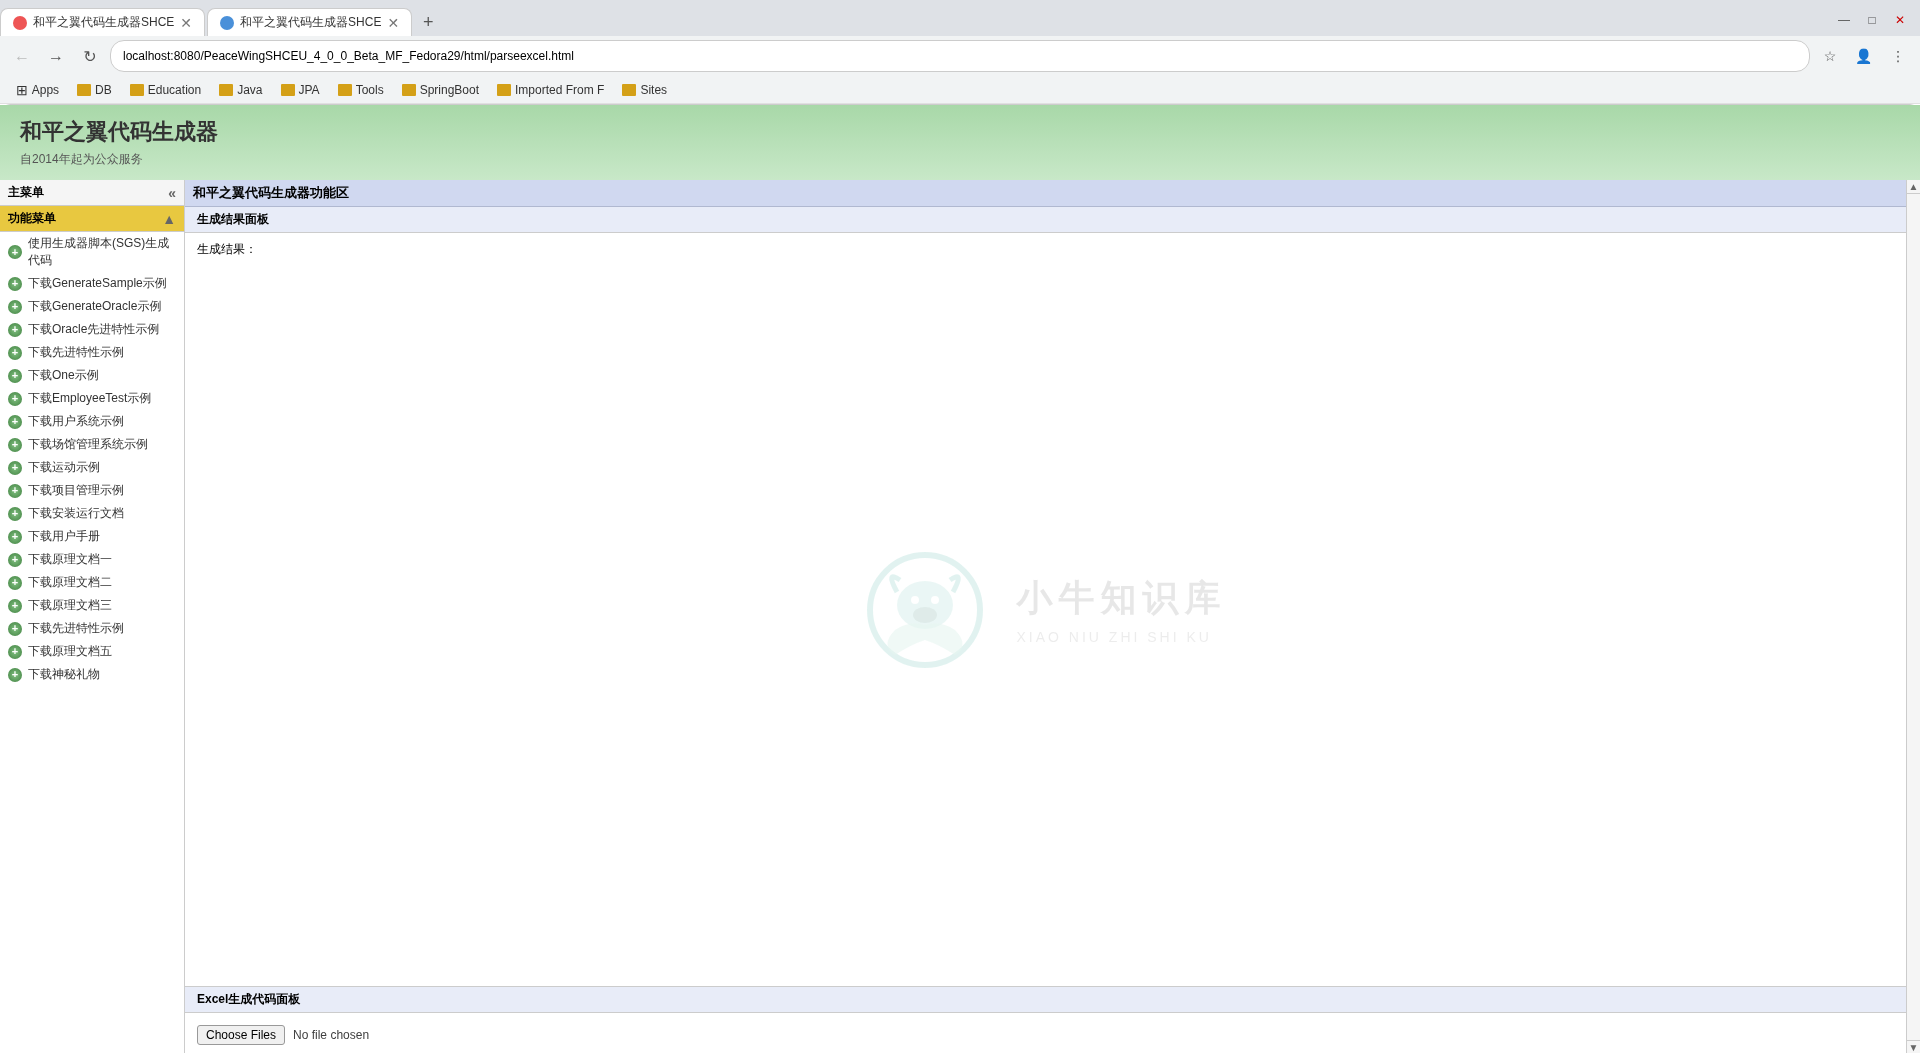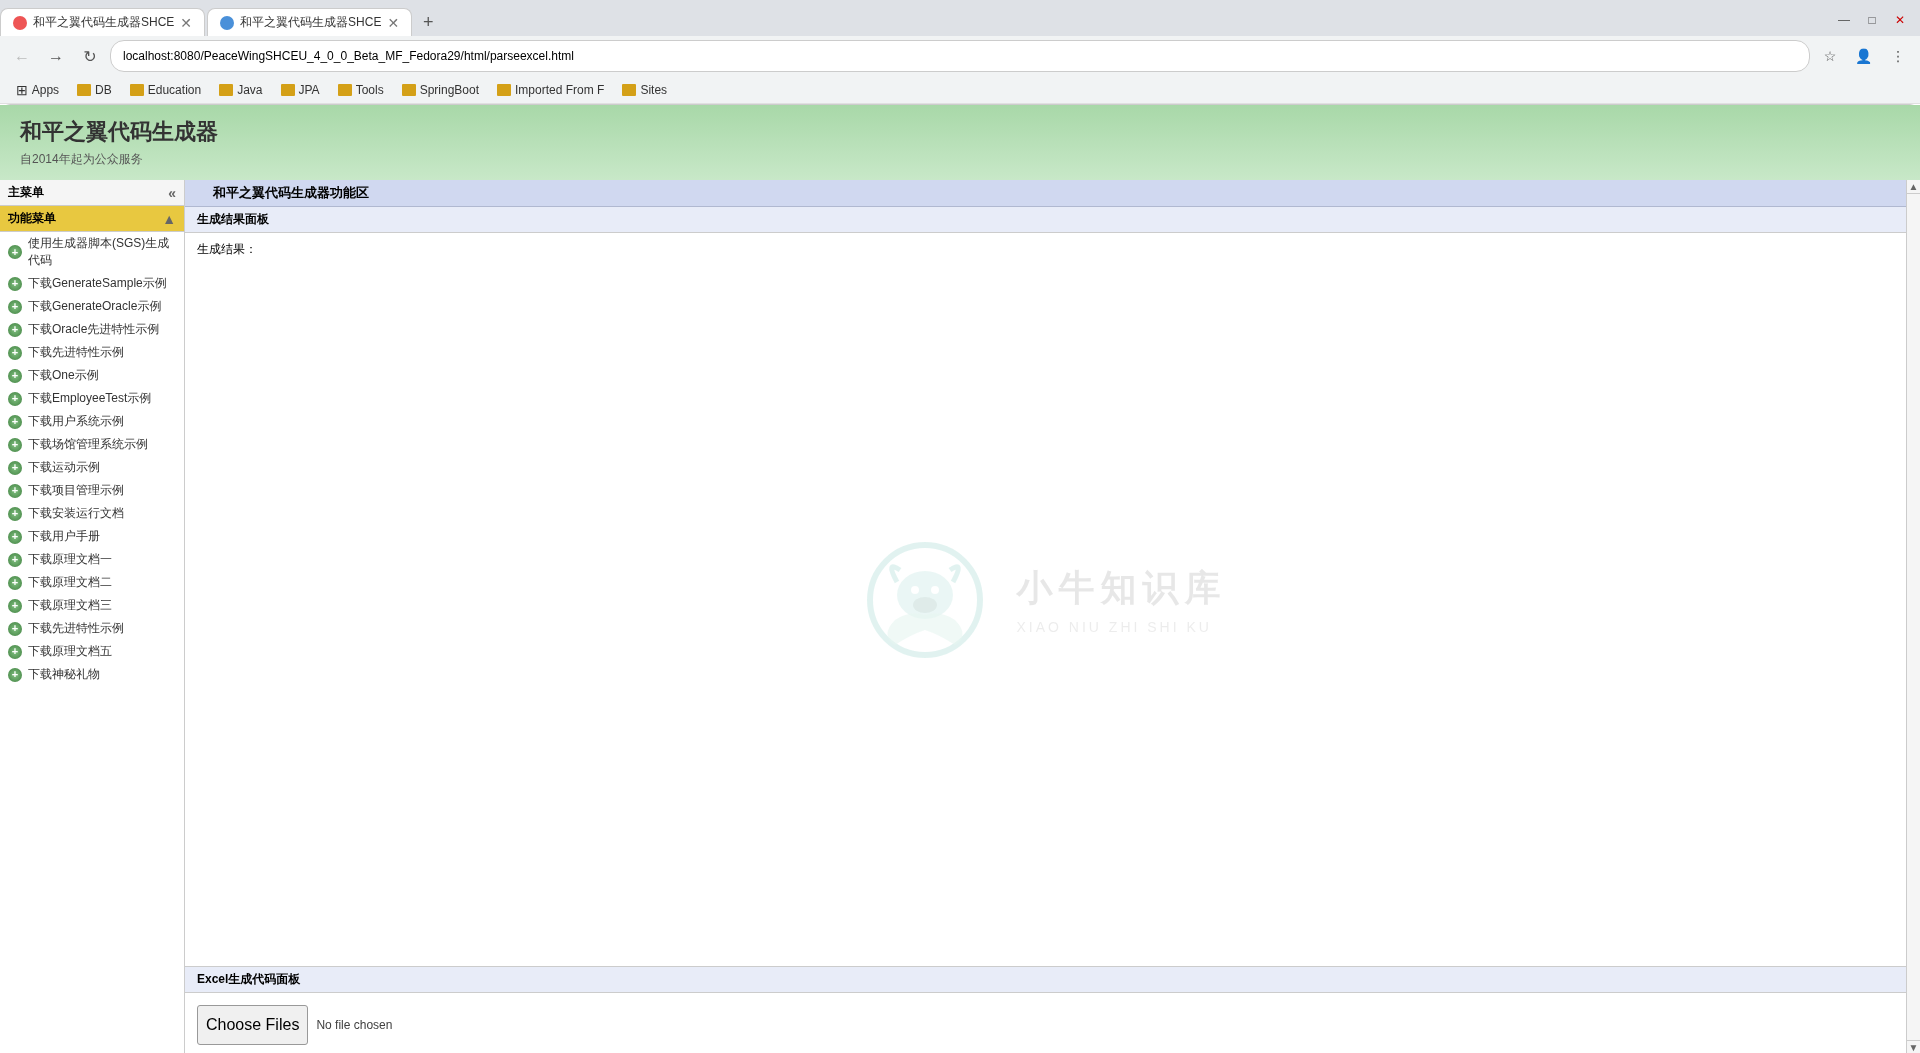--- a/index.html
+++ b/index.html
@@ -44,26 +44,26 @@
     .sidebar { width: 185px; flex-shrink: 0; border-right: 1px solid #ccc; display: flex; flex-direction: column; overflow-y: auto; }
     .sidebar-menu-header { display: flex; align-items: center; justify-content: space-between; padding: 4px 8px; background: #f5f5f5; border-bottom: 1px solid #ccc; font-size: 12px; font-weight: bold; }
     .sidebar-collapse-btn { cursor: pointer; color: #666; font-size: 14px; }
     .sidebar-func-header { display: flex; align-items: center; justify-content: space-between; padding: 4px 8px; background: #e8c840; border-bottom: 1px solid #ccc; font-size: 12px; font-weight: bold; }
     .sidebar-item { display: flex; align-items: center; padding: 3px 8px; cursor: pointer; font-size: 12px; color: #333; }
     .sidebar-item-icon { width: 14px; height: 14px; border-radius: 50%; background: radial-gradient(circle, #80c080, #408040); margin-right: 6px; flex-shrink: 0; display: flex; align-items: center; justify-content: center; }
     .sidebar-item-icon::after { content: '+'; color: white; font-size: 11px; font-weight: bold; line-height: 1; }
 
     
     .content-area { flex: 1; display: flex; flex-direction: column; overflow: hidden; }
-    .content-title-bar { background: #d0d8f0; padding: 4px 28px; font-size: 13px; font-weight: bold; border-bottom: 1px solid #b0b8d0; }
+    .content-title-bar { background: #d0d8f0; padding: 4px 8px; font-size: 13px; font-weight: bold; border-bottom: 1px solid #b0b8d0; }
     .panel-header { background: #e8ecf8; padding: 4px 12px; font-size: 12px; font-weight: bold; border-bottom: 1px solid #ccc; }
 
     
     .file-input-row { display: flex; align-items: center; gap: 8px; margin-top: 4px; }
-    .choose-files-btn { padding: 10px 8px; background: #f0f0f0; border: 1px solid #999; border-radius: 3px; cursor: pointer; font-size: 16px; }
+    .choose-files-btn { padding: 2px 8px; background: #f0f0f0; border: 1px solid #999; border-radius: 3px; cursor: pointer; font-size: 12px; }
     .no-file-text { font-size: 12px; color: #404040; }
 
     
     .watermark { position: absolute; top: 50%; left: 50%; transform: translate(-50%, -50%); opacity: 0.15; display: flex; align-items: center; gap: 32px; pointer-events: none; }
     .watermark-logo { width: 120px; height: 120px; }
     .watermark-text { display: flex; flex-direction: column; }
     .watermark-cn { font-size: 36px; font-weight: bold; color: #666; letter-spacing: 4px; }
     .watermark-en { font-size: 16px; color: #888; letter-spacing: 3px; margin-top: 4px; }
 
     

